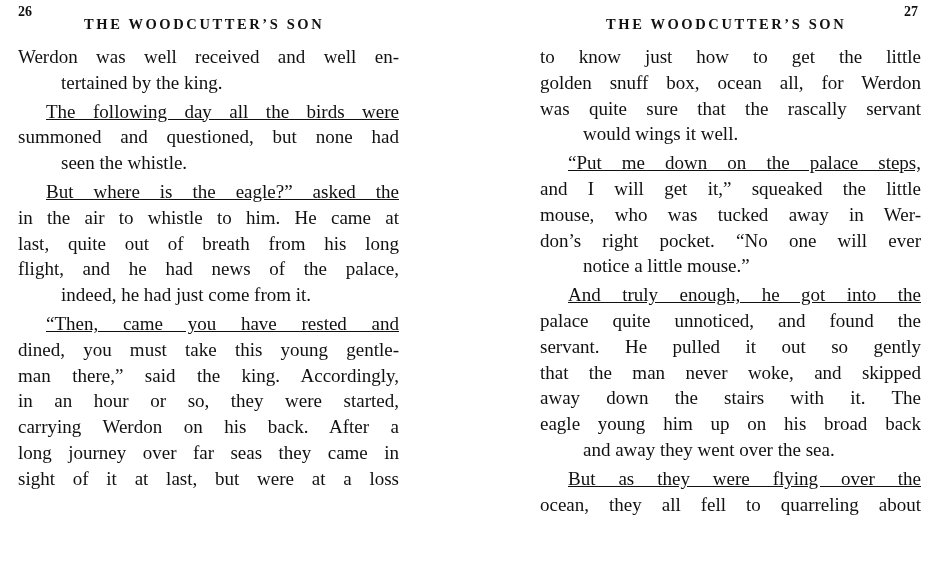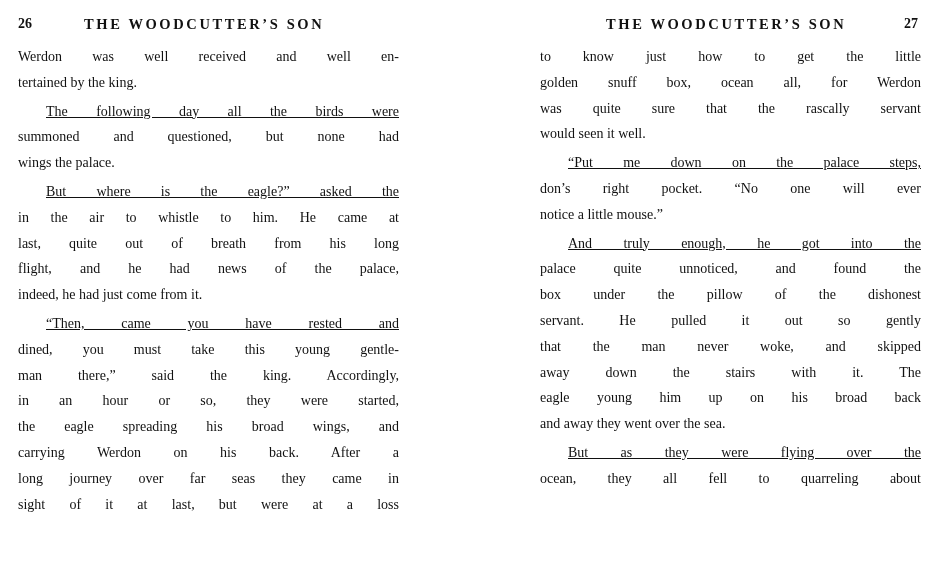--- a/index.html
+++ b/index.html
@@ -3,81 +3,81 @@
 <meta charset="utf-8">
 <style>
   html, body { margin: 0; padding: 0; background: #ffffff; }
   body { width: 937px; height: 568px; position: relative; overflow: hidden;
          font-family: "Liberation Serif", "DejaVu Serif", serif; color: #111; }
   .page { position: absolute; top: 0; height: 568px; }
   .page-left { left: 0; width: 468px; }
   .page-right { left: 468px; width: 469px; }
   .header { position: absolute; top: 16px; font-size: 14.5px; font-weight: bold;
             letter-spacing: 2.6px; white-space: nowrap; }
-  .pnum { position: absolute; top: 16px; font-size: 14px; font-weight: bold; }
+  .pnum { position: absolute; top: 4px; font-size: 14px; font-weight: bold; }
   .page-left .pnum { left: 18px; }
   .page-left .header { left: 84px; }
   .page-right .header { left: 138px; }
   .page-right .pnum { left: 436px; }
-  .body { position: absolute; top: 44px; font-size: 14px; line-height: 25.8px; }
+  .body { position: absolute; top: 44px; font-size: 19px; line-height: 25.8px; }
   .page-left .body { left: 18px; width: 381px; }
   .page-right .body { left: 72px; width: 381px; }
   .line { display: block; height: 25.8px; white-space: nowrap;
           text-align: justify; text-align-last: justify; }
-  .line.last { text-align-last: left; }
+  .line.last { text-align-last: left; margin-left: 43px; }
   .line.indent { padding-left: 28px; text-decoration: underline; }
   .gap { display: block; height: 3px; }
 </style>
 </head>
 <body>
 
 <div class="page page-left">
   <div class="pnum">26</div>
   <div class="header">THE WOODCUTTER’S SON</div>
   <div class="body" id="left-body">
       <span class="line">Werdon was well received and well en-</span>
       <span class="line last">tertained by the king.</span>
       <span class="gap"></span>
       <span class="line indent">The following day all the birds were</span>
       <span class="line">summoned and questioned, but none had</span>
-      <span class="line last">wings the palace.</span>
+      <span class="line last">seen the whistle.</span>
       <span class="gap"></span>
       <span class="line indent">But where is the eagle?” asked the</span>
       <span class="line">in the air to whistle to him. He came at</span>
       <span class="line">last, quite out of breath from his long</span>
       <span class="line">flight, and he had news of the palace,</span>
       <span class="line last">indeed, he had just come from it.</span>
       <span class="gap"></span>
       <span class="line indent">“Then, came you have rested and</span>
       <span class="line">dined, you must take this young gentle-</span>
       <span class="line">man there,” said the king. Accordingly,</span>
       <span class="line">in an hour or so, they were started,</span>
-      <span class="line">the eagle spreading his broad wings, and</span>
       <span class="line">carrying Werdon on his back. After a</span>
       <span class="line">long journey over far seas they came in</span>
       <span class="line">sight of it at last, but were at a loss</span>
     </div>
 </div>
 
 <div class="page page-right">
   <div class="header">THE WOODCUTTER’S SON</div>
   <div class="pnum">27</div>
   <div class="body" id="right-body">
       <span class="line">to know just how to get the little</span>
       <span class="line">golden snuff box, ocean all, for Werdon</span>
       <span class="line">was quite sure that the rascally servant</span>
-      <span class="line last">would seen it well.</span>
+      <span class="line last">would wings it well.</span>
       <span class="gap"></span>
       <span class="line indent">“Put me down on the palace steps,</span>
+      <span class="line">and I will get it,” squeaked the little</span>
+      <span class="line">mouse, who was tucked away in Wer-</span>
       <span class="line">don’s right pocket. “No one will ever</span>
       <span class="line last">notice a little mouse.”</span>
       <span class="gap"></span>
       <span class="line indent">And truly enough, he got into the</span>
       <span class="line">palace quite unnoticed, and found the</span>
-      <span class="line">box under the pillow of the dishonest</span>
       <span class="line">servant. He pulled it out so gently</span>
       <span class="line">that the man never woke, and skipped</span>
       <span class="line">away down the stairs with it. The</span>
       <span class="line">eagle young him up on his broad back</span>
       <span class="line last">and away they went over the sea.</span>
       <span class="gap"></span>
       <span class="line indent">But as they were flying over the</span>
       <span class="line">ocean, they all fell to quarreling about</span>
     </div>
 </div>

